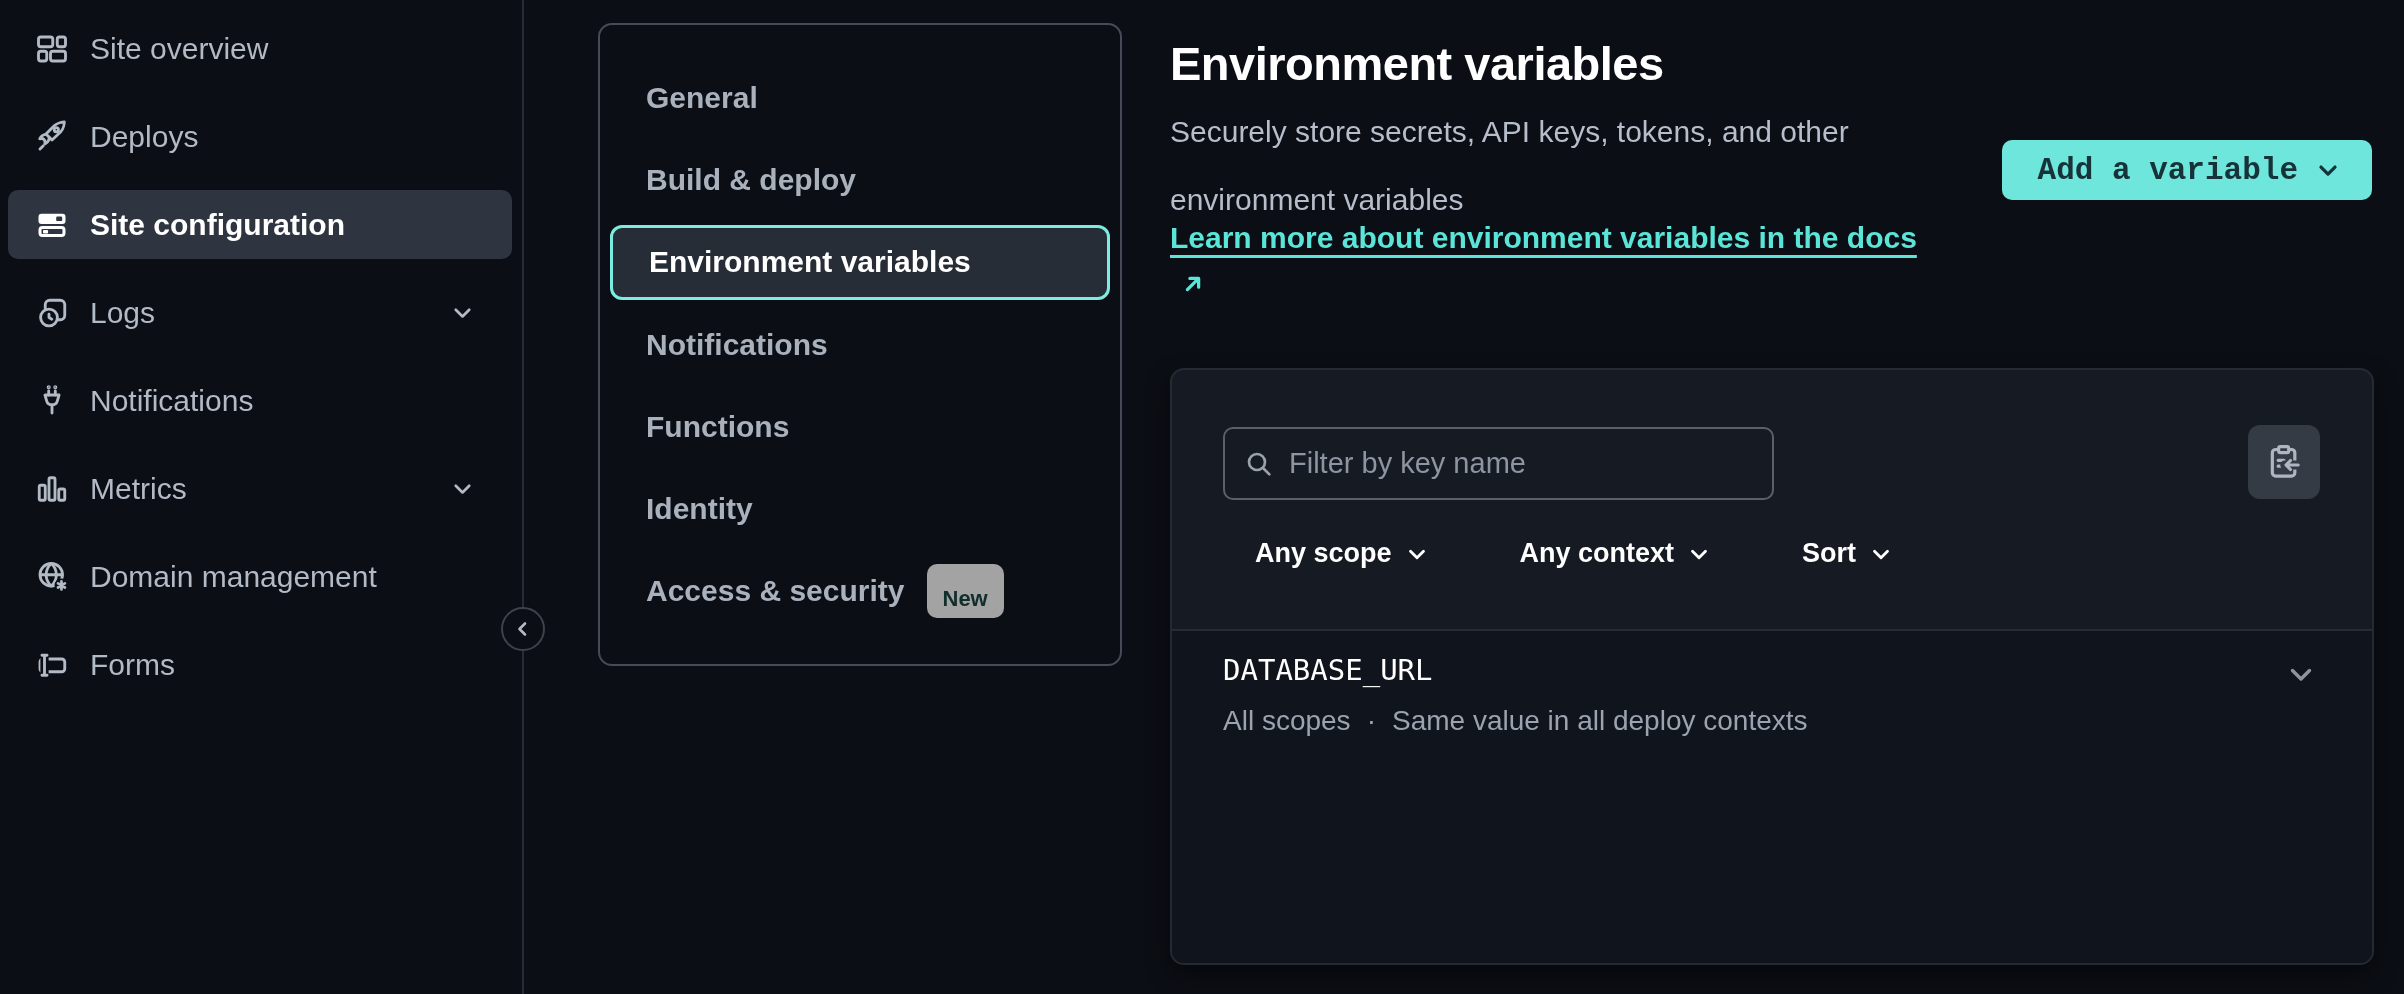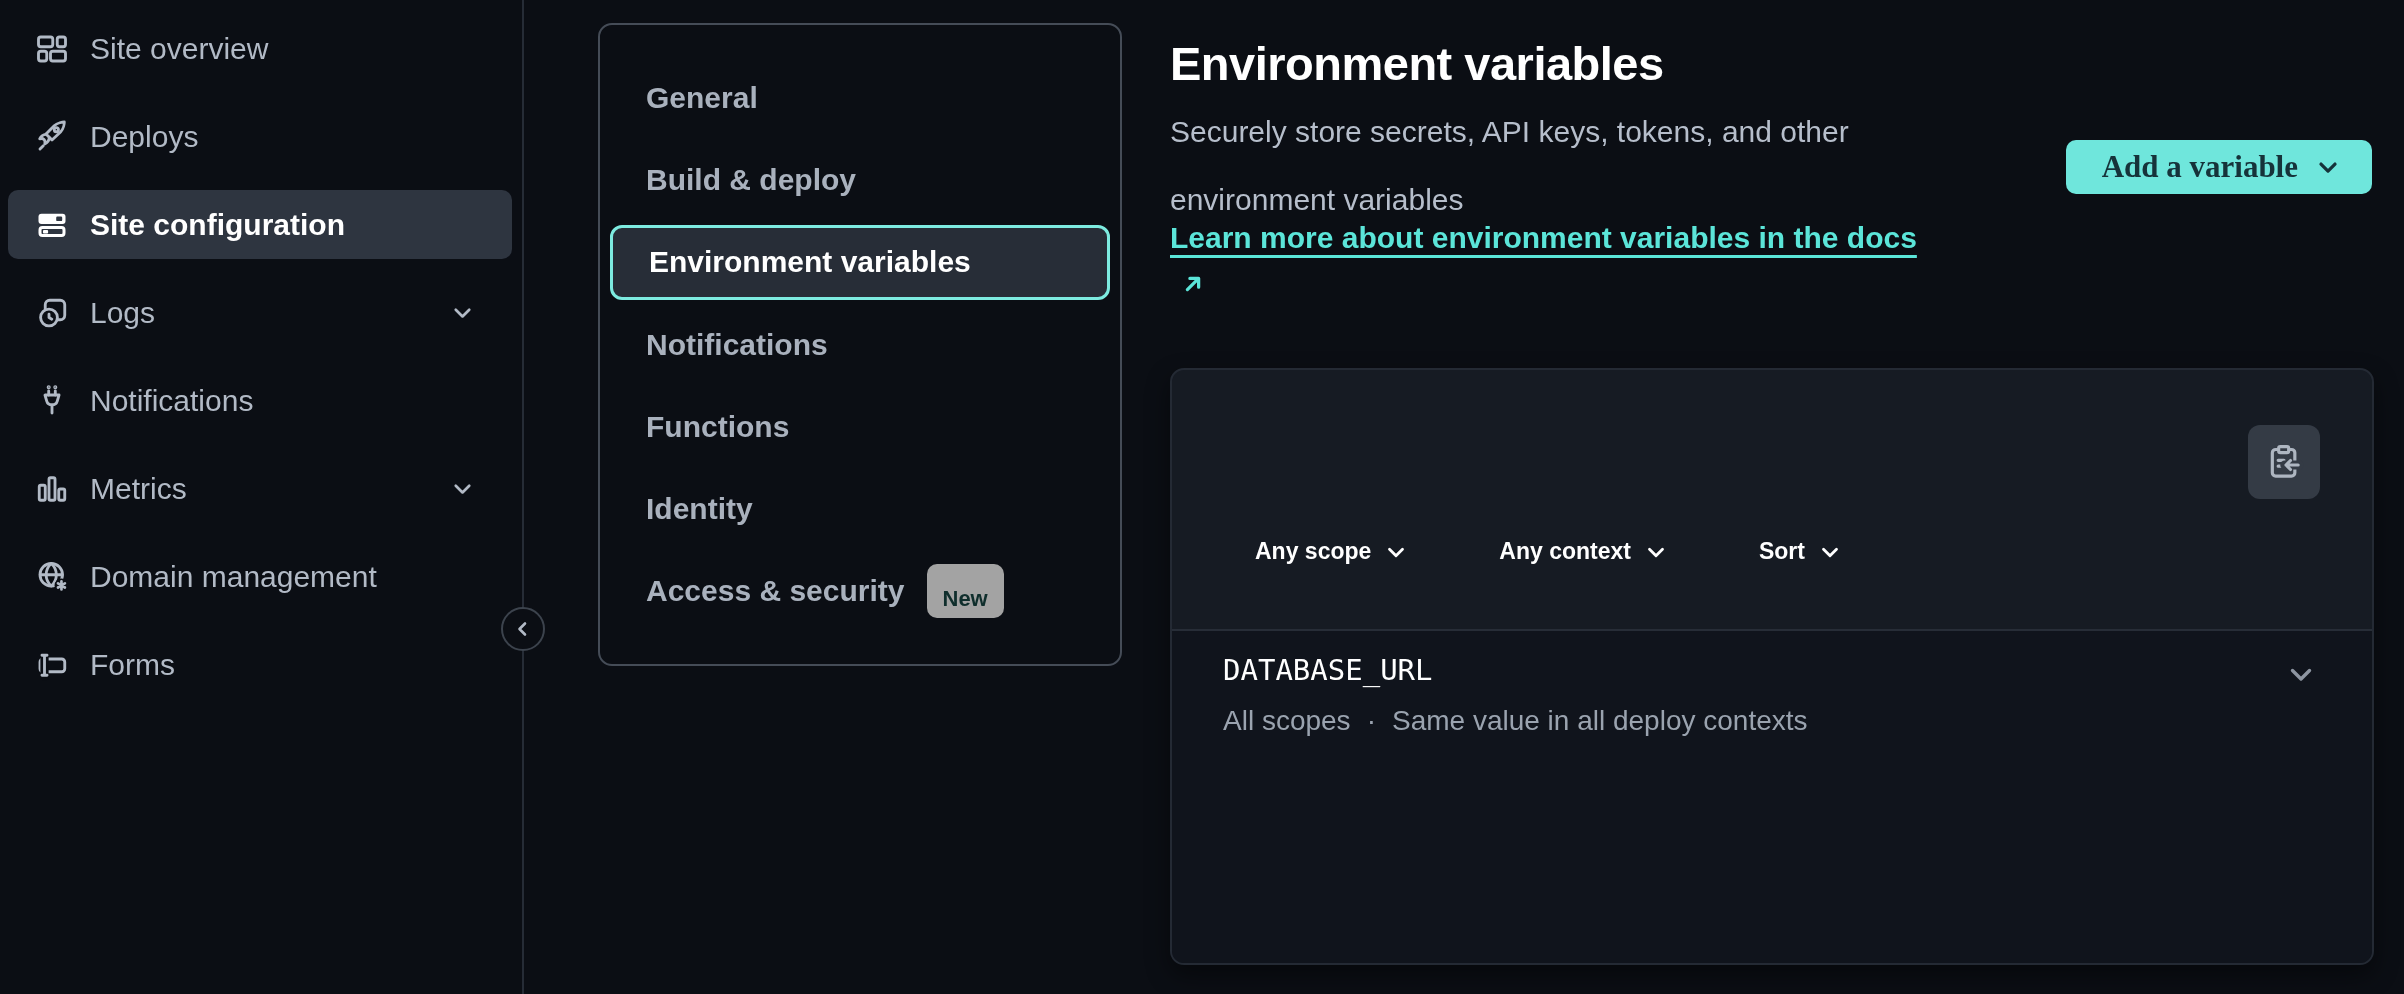--- a/index.html
+++ b/index.html
@@ -34,40 +34,40 @@
   
   .content { position:absolute; left:1170px; top:0; width:1204px; height:994px; }
   .page-title { position:absolute; top:36px; left:0; font-size:47px; font-weight:700;
                 color:#ffffff; letter-spacing:-0.5px; }
   .page-desc { position:absolute; top:98px; left:0; width:790px; font-size:30px;
                line-height:68px; color:#b6becb; }
   .docs-link { position:absolute; top:214px; left:0; width:780px; font-size:30px;
                line-height:48px; font-weight:700; color:#5be5d9;
                text-decoration:underline; text-underline-offset:7px; cursor:pointer; }
   .docs-link svg { display:inline-block; vertical-align:-3px; margin-left:8px; }
-  .add-btn { position:absolute; top:140px; right:2px; height:54px; padding:0 30px 0 36px;
+  .add-btn { position:absolute; top:140px; right:2px; height:60px; padding:0 30px 0 36px;
              background:#6fe6dc; color:#16333a; border:none; border-radius:10px;
-             font-family:Liberation Serif, serif; font-size:31px; font-weight:700;
+             font-family:Liberation Mono, monospace; font-size:31px; font-weight:700;
              display:flex; align-items:center; gap:16px; cursor:pointer; }
 
   
   .card { position:absolute; top:368px; left:0; width:1204px; height:597px;
           background:#161b23; border:2px solid #242a34; border-radius:14px;
           box-shadow:0 10px 24px rgba(0,0,0,.45); }
   .search-wrap { position:absolute; left:51px; top:57px; width:551px; height:73px;
                  border:2px solid #596069; border-radius:10px; display:flex;
                  align-items:center; padding:0 18px; gap:14px; }
   .search-wrap input { flex:1; background:transparent; border:none; outline:none;
                        color:#e8ecf1; font-size:29px; font-family:"Liberation Sans", sans-serif; }
   .search-wrap input::placeholder { color:#8d95a2; }
   .import-btn { position:absolute; right:52px; top:55px; width:72px; height:74px;
                 border:none; border-radius:12px; background:#343b45; display:flex;
                 align-items:center; justify-content:center; cursor:pointer; }
   .filters { position:absolute; left:83px; top:168px; display:flex; gap:90px; }
-  .filter { display:flex; align-items:center; gap:12px; font-size:23px; font-weight:700;
+  .filter { display:flex; align-items:center; gap:12px; font-size:27px; font-weight:700;
             color:#ffffff; cursor:pointer; }
   .card-divider { position:absolute; left:0; right:0; top:259px; height:2px; background:#272d37; }
   .var-list { position:absolute; left:0; right:0; top:261px; bottom:0;
               background:#10141c; border-radius:0 0 12px 12px; }
   .var-row { position:relative; height:130px; cursor:pointer; }
   .var-key { position:absolute; left:51px; top:22px; font-family:"DejaVu Sans Mono", monospace;
              font-size:29px; color:#ffffff; }
   .var-meta { position:absolute; left:51px; top:74px; display:flex; gap:16px;
               font-size:28px; color:#9aa3af; }
   .var-row .row-chevron { position:absolute; right:54px; top:26px; }
@@ -210,20 +210,27 @@
 
     <button class="add-btn">
       <span>Add a variable</span>
       <svg width="28" height="28" viewBox="0 0 24 24" fill="none" stroke="#16333a" stroke-width="2.8" stroke-linecap="round" stroke-linejoin="round">
         <path d="M6 9.5l6 6 6-6"></path>
       </svg>
     </button>
 
     <section class="card">
 
+      <div class="search-wrap">
+        <svg width="32" height="32" viewBox="0 0 24 24" fill="none" stroke="#9aa2ad" stroke-width="2" stroke-linecap="round">
+          <circle cx="10.5" cy="10.5" r="6"></circle>
+            <path d="M15 15l4.8 4.8"></path>
+        </svg>
+        <input type="text" placeholder="Filter by key name" style="">
+      </div>
 
       <button class="import-btn">
         <svg width="40" height="40" viewBox="0 0 24 24" fill="none" stroke="#aeb6c1" stroke-width="1.9" stroke-linecap="round" stroke-linejoin="round">
           <rect x="5" y="4.5" width="13.5" height="16" rx="2"></rect>
           <rect x="8.8" y="2.8" width="6" height="3.6" rx="1" fill="#343b45"></rect>
           <path d="M8.5 11h3.5M8.5 14.5h2.5"></path>
           <path d="M21 13.8h-8.5" stroke="#343b45" stroke-width="5.5"></path>
           <path d="M20.5 13.8h-7.3M13.2 13.8l2.7-2.7M13.2 13.8l2.7 2.7"></path>
         </svg>
       </button>

